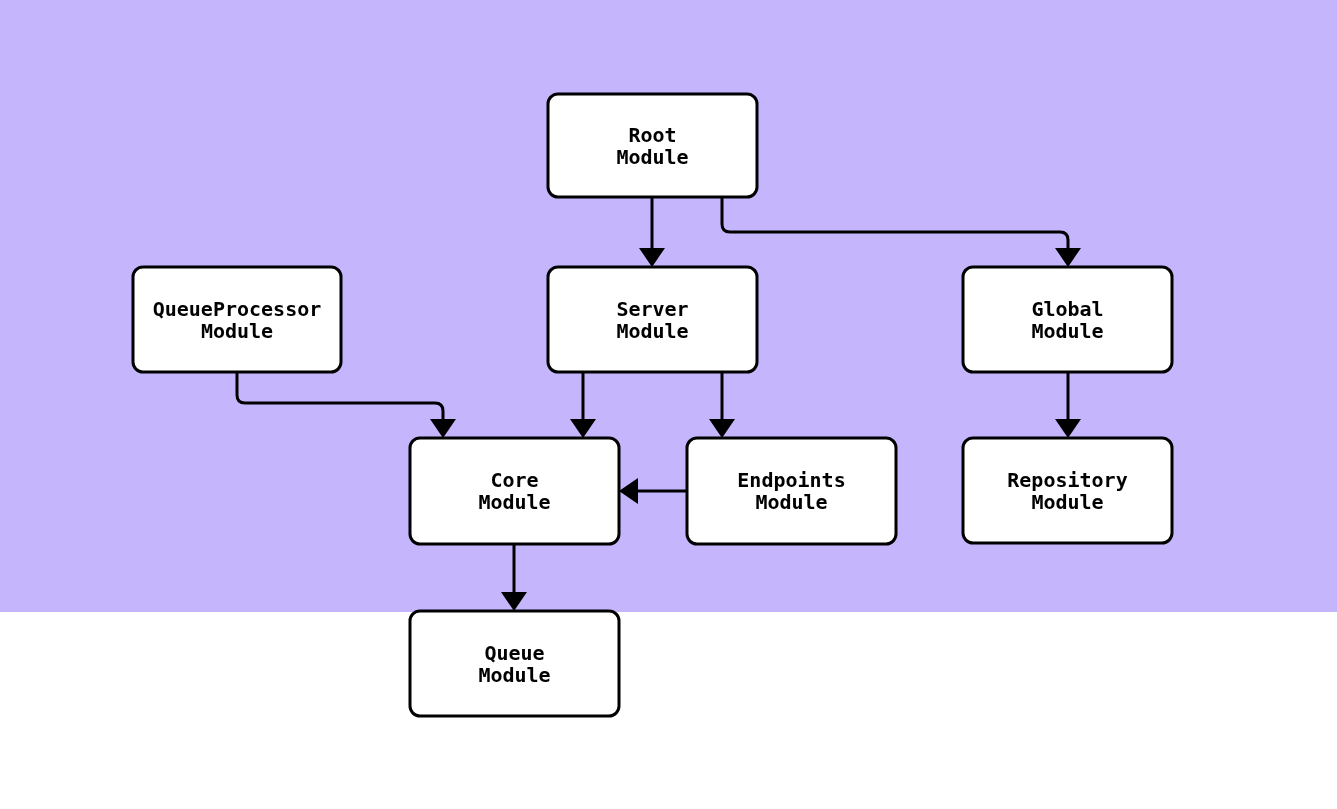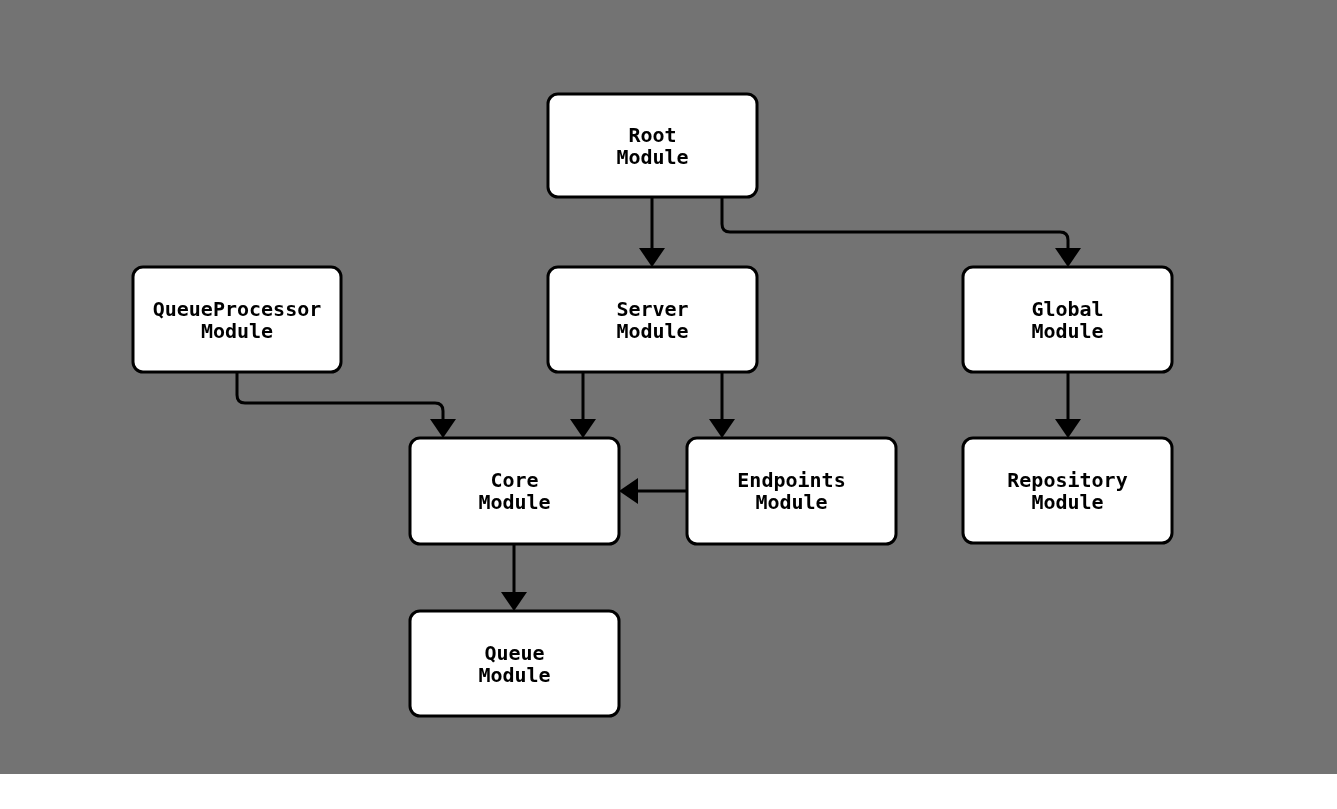--- a/index.html
+++ b/index.html
@@ -7,22 +7,22 @@
     padding: 0;
     background: #ffffff;
     width: 100%;
     height: 100%;
     overflow: hidden;
     font-family: "DejaVu Sans Mono", monospace;
   }
   .canvas {
     position: relative;
     width: 1337px;
-    height: 774px;
-    background: #737373;
+    height: 612px;
+    background: #c4b5fd;
   }
   svg {
     display: block;
   }
   .node-box {
     fill: #ffffff;
     stroke: #000000;
     stroke-width: 3;
   }
   .node-label {

